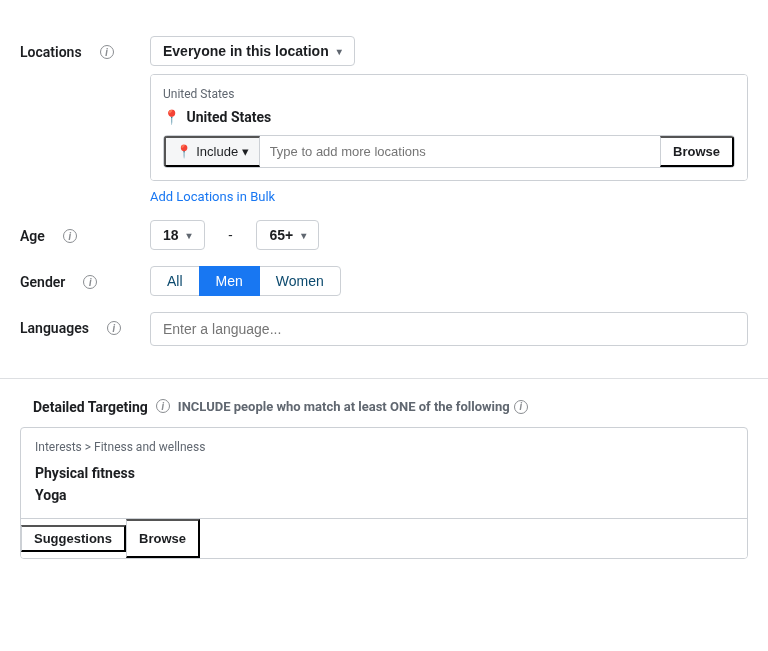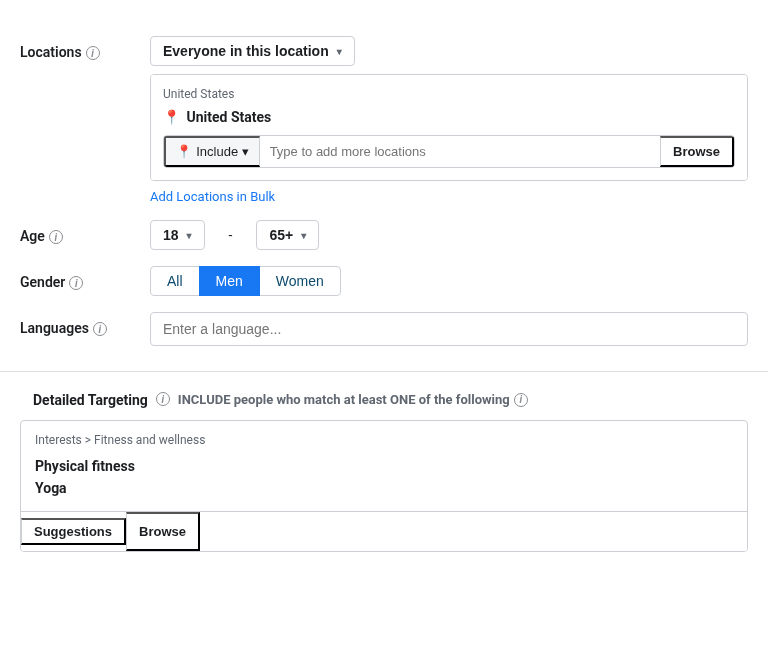--- a/index.html
+++ b/index.html
@@ -26,22 +26,22 @@
       margin-bottom: 0;
     }
     .field-label {
       width: 130px;
       min-width: 130px;
       padding-top: 8px;
       font-size: 14px;
       font-weight: 600;
       color: #1c1e21;
       display: flex;
-      align-items: flex-end;
-      gap: 4px;
+      align-items: center;
+      gap: 18px;
     }
     .info-icon {
       width: 14px;
       height: 14px;
       border-radius: 50%;
       border: 1.5px solid #8a8d91;
       display: inline-flex;
       align-items: center;
       justify-content: center;
       font-size: 10px;
@@ -344,21 +344,21 @@
       </div>
       <div class="field-content">
         <div class="gender-group">
           <button class="gender-btn">All</button>
           <button class="gender-btn active">Men</button>
           <button class="gender-btn">Women</button>
         </div>
       </div>
     </div>
 
-    <div class="field-row" style="margin-bottom:5px;">
+    <div class="field-row" style="margin-bottom:12px;">
       <div class="field-label">
         <span>Languages</span>
         <span class="info-icon">i</span>
       </div>
       <div class="field-content">
         <input class="lang-input" type="text" placeholder="Enter a language..." style="">
       </div>
     </div>
 
   </div>

